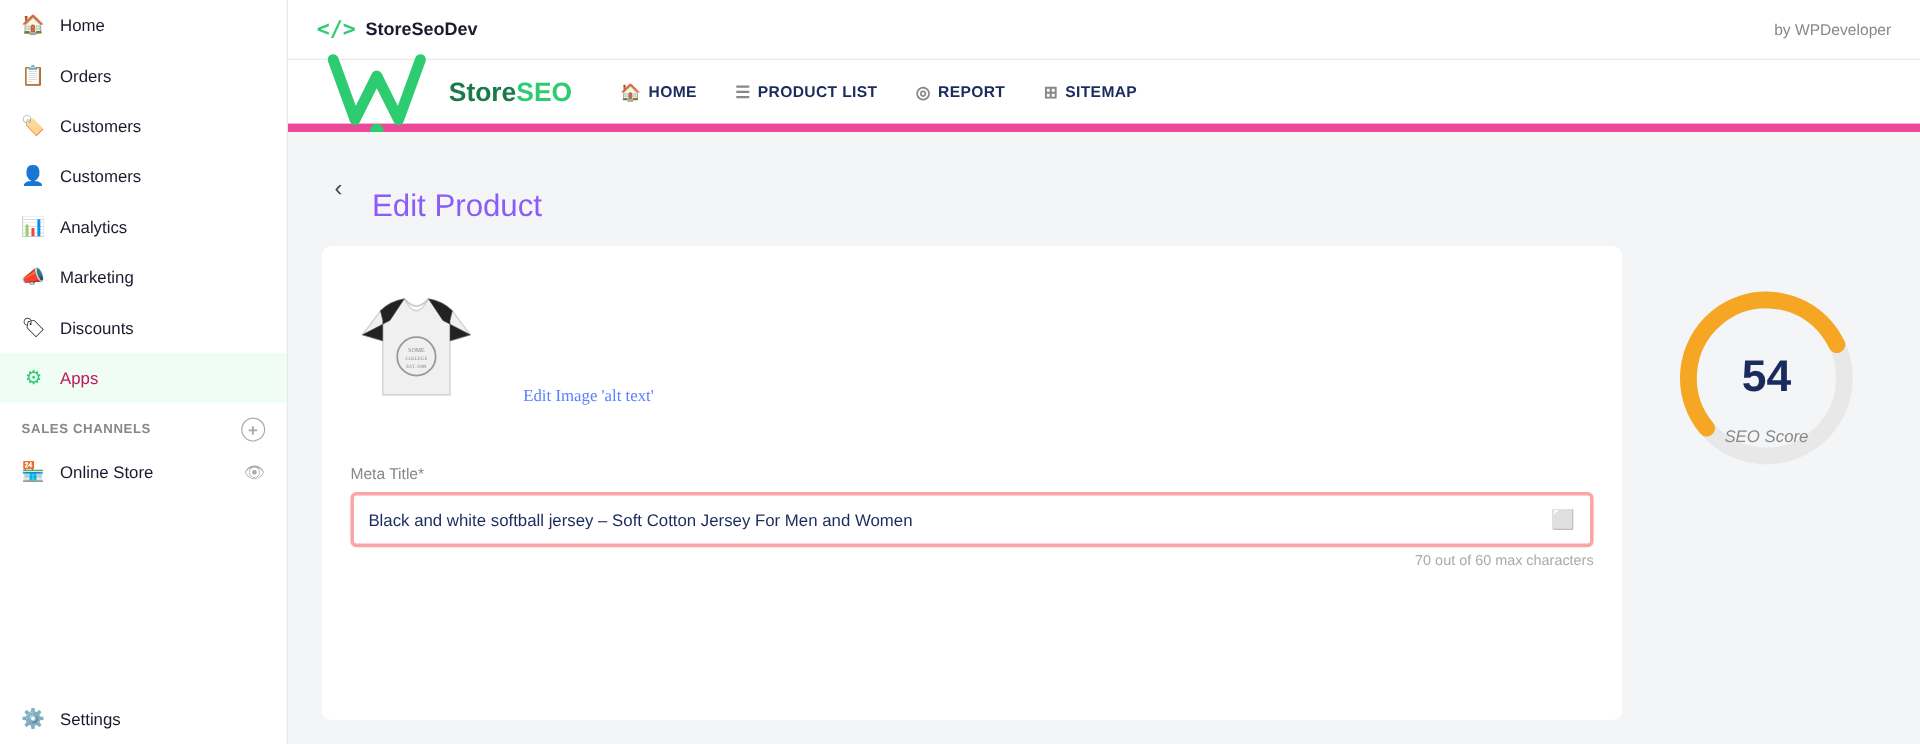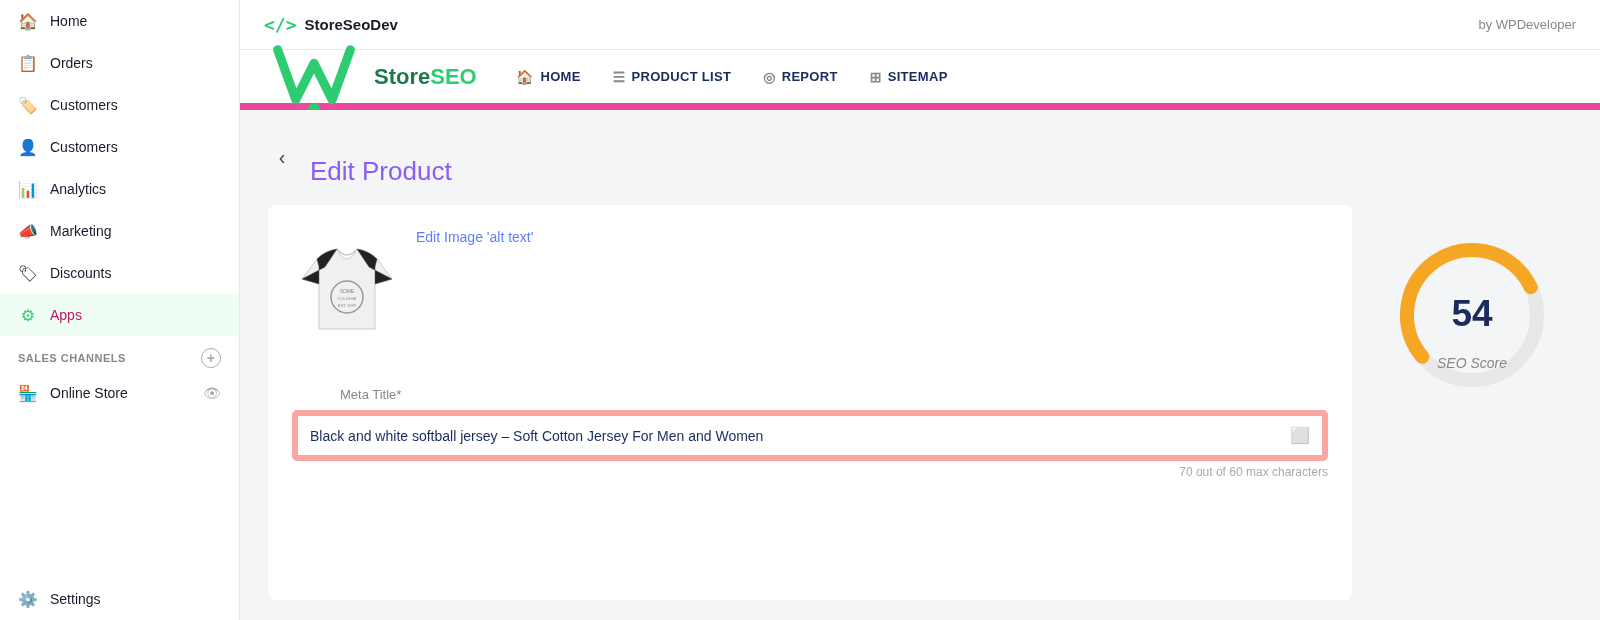--- a/index.html
+++ b/index.html
@@ -186,24 +186,25 @@
       display: flex;
       flex-direction: column;
       align-items: center;
       justify-content: flex-start;
       padding-top: 30px;
     }
 
     
     .product-image-row {
       display: flex;
-      align-items: flex-start;
-      gap: 14px;
+      align-items: flex-end;
+      gap: 34px;
       margin-bottom: 28px;
       padding-bottom: 20px;
+      font-family: Liberation Serif, serif;
     }
     .product-image {
       width: 110px;
       height: 110px;
       display: flex;
       align-items: center;
       justify-content: center;
       flex-shrink: 0;
     }
     
@@ -214,26 +215,25 @@
       font-size: 14px;
       cursor: pointer;
       text-decoration: none;
     }
 
     
     .field-label {
       font-size: 13px;
       color: #888;
       margin-bottom: 8px;
-      margin-left: 48px;
     }
     .field-input-row {
       display: flex;
       align-items: center;
-      border: 6px solid #fca5a5;
+      border: 3px solid #fca5a5;
       border-radius: 5px;
       padding: 10px 12px;
       background: #fff;
     }
     .field-input-row input {
       flex: 1;
       border: none;
       outline: none;
       font-size: 14px;
       color: #1a2b5e;

